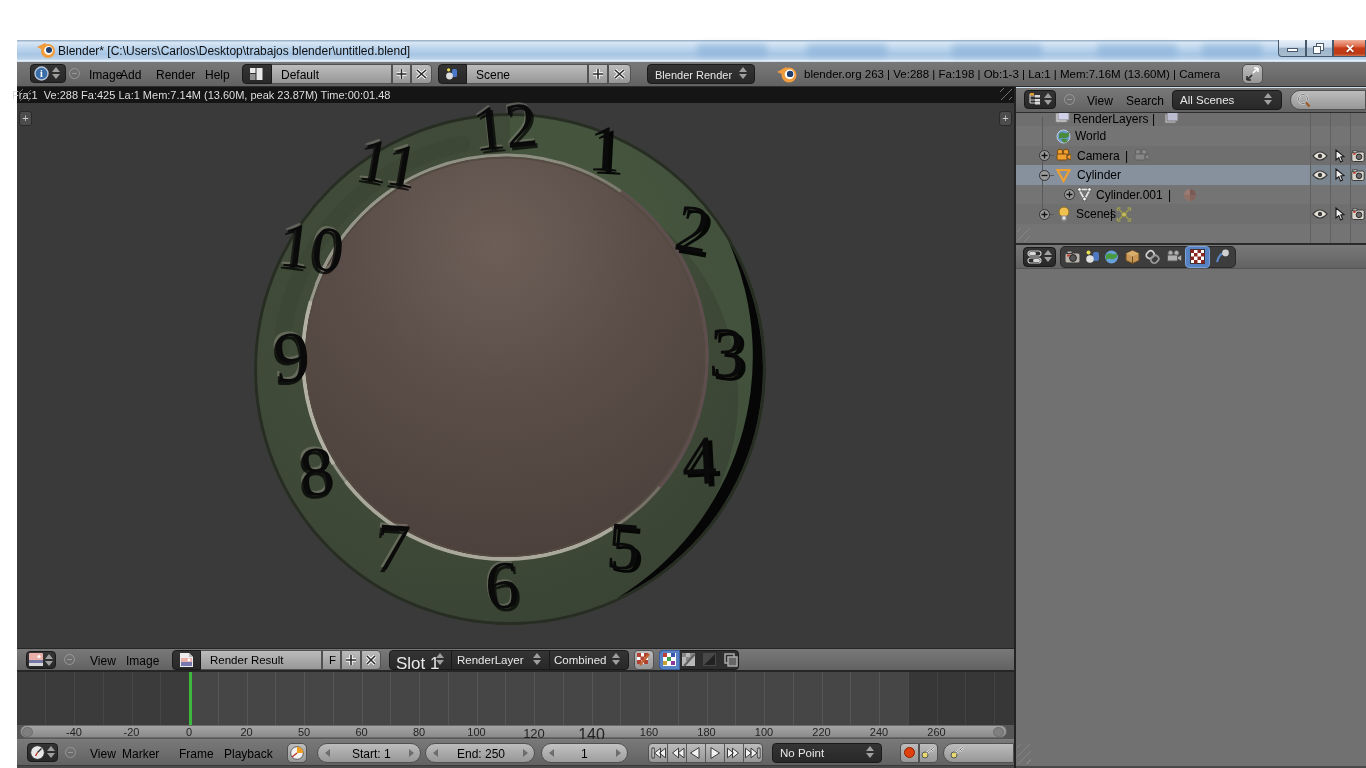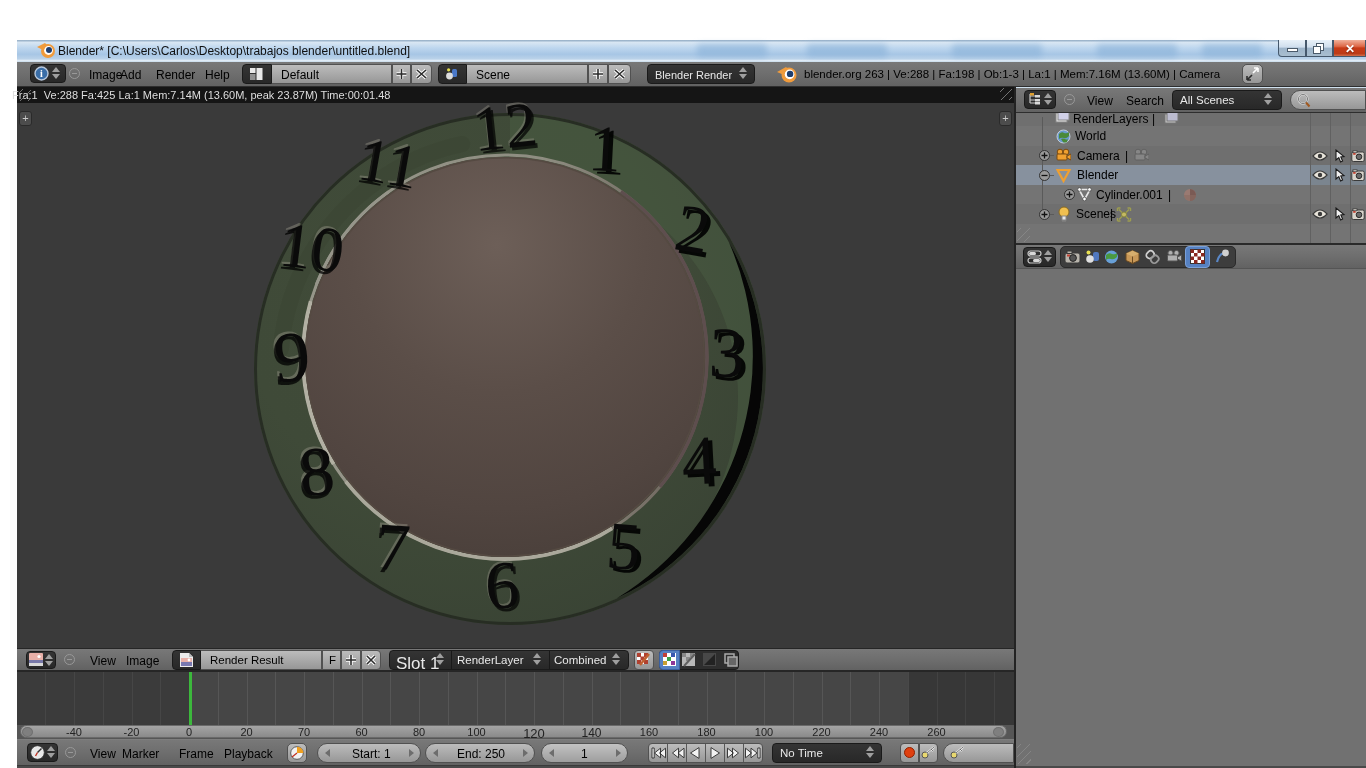--- a/index.html
+++ b/index.html
@@ -337,26 +337,26 @@
 
   <div class="abs" style="left:17px;top:725px;width:997px;height:14px;background:#565656"></div>
   <div class="abs" style="left:20px;top:725px;width:987px;height:13px;border-radius:7px;background:linear-gradient(180deg,#a5a5a5,#8a8a8a);border:1px solid #6a6a6a"></div>
   <div class="abs" style="left:22px;top:727px;width:11px;height:10px;border-radius:50%;background:#7f7f7f;border:1px solid #707070"></div>
   <div class="abs" style="left:993px;top:727px;width:11px;height:10px;border-radius:50%;background:#7f7f7f;border:1px solid #707070"></div>
   <div id="ticks">
       <div class="abs" style="left: 49px; top: 726px; width: 50px; text-align: center; font-size: 11px; color: rgb(34, 34, 34);">-40</div>
       <div class="abs" style="left: 106.5px; top: 726px; width: 50px; text-align: center; font-size: 11px; color: rgb(34, 34, 34);">-20</div>
       <div class="abs" style="left: 164px; top: 726px; width: 50px; text-align: center; font-size: 11px; color: rgb(34, 34, 34);">0</div>
       <div class="abs" style="left: 221.5px; top: 726px; width: 50px; text-align: center; font-size: 11px; color: rgb(34, 34, 34);">20</div>
-      <div class="abs" style="left: 279px; top: 726px; width: 50px; text-align: center; font-size: 11px; color: rgb(34, 34, 34);">70</div>
+      <div class="abs" style="left: 279px; top: 726px; width: 50px; text-align: center; font-size: 11px; color: rgb(34, 34, 34);">50</div>
       <div class="abs" style="left: 336.5px; top: 726px; width: 50px; text-align: center; font-size: 11px; color: rgb(34, 34, 34);">60</div>
       <div class="abs" style="left: 394px; top: 726px; width: 50px; text-align: center; font-size: 11px; color: rgb(34, 34, 34);">80</div>
       <div class="abs" style="left: 451.5px; top: 726px; width: 50px; text-align: center; font-size: 11px; color: rgb(34, 34, 34);">100</div>
       <div class="abs" style="left: 509px; top: 726px; width: 50px; text-align: center; font-size: 13px; color: rgb(34, 34, 34);">120</div>
-      <div class="abs" style="left: 566.5px; top: 726px; width: 50px; text-align: center; font-size: 12px; color: rgb(34, 34, 34);">140</div>
+      <div class="abs" style="left: 566.5px; top: 726px; width: 50px; text-align: center; font-size: 16px; color: rgb(34, 34, 34);">140</div>
       <div class="abs" style="left: 624px; top: 726px; width: 50px; text-align: center; font-size: 11px; color: rgb(34, 34, 34);">160</div>
       <div class="abs" style="left: 681.5px; top: 726px; width: 50px; text-align: center; font-size: 11px; color: rgb(34, 34, 34);">180</div>
       <div class="abs" style="left: 739px; top: 726px; width: 50px; text-align: center; font-size: 11px; color: rgb(34, 34, 34);">100</div>
       <div class="abs" style="left: 796.5px; top: 726px; width: 50px; text-align: center; font-size: 11px; color: rgb(34, 34, 34);">220</div>
       <div class="abs" style="left: 854px; top: 726px; width: 50px; text-align: center; font-size: 11px; color: rgb(34, 34, 34);">240</div>
       <div class="abs" style="left: 911.5px; top: 726px; width: 50px; text-align: center; font-size: 11px; color: rgb(34, 34, 34);">260</div>
     </div>
 </div>
 
 <div class="hdr" style="left:17px;top:739px;width:997px;height:27px;border-top:1px solid #7e7e7e;border-bottom:1px solid #3a3a3a"></div>
@@ -404,21 +404,21 @@
     <g fill="#f2f2f2" stroke="#2a2a2a" stroke-width="0.9">
       <path d="M4,5 h2.2 v10 H4 Z M12.5,5.2 L6.5,10 L12.5,14.8 Z M17.5,5.2 L11.5,10 L17.5,14.8 Z"></path>
       <path d="M30.5,5.2 L24.5,10 L30.5,14.8 Z M36,5.2 L30,10 L36,14.8 Z"></path>
       <path d="M51,4.6 L42.5,10 L51,15.4 Z"></path>
       <path d="M63,4.6 L71.5,10 L63,15.4 Z"></path>
       <path d="M79.5,5.2 L85.5,10 L79.5,14.8 Z M84.5,5.2 L90.5,10 L84.5,14.8 Z"></path>
       <path d="M97.5,5.2 L103.5,10 L97.5,14.8 Z M103,5.2 L109,10 L103,14.8 Z M109.8,5 h2.2 v10 h-2.2 Z"></path>
     </g>
   </svg>
   <div class="dark" style="left:772px;top:743px;width:110px;height:20px"></div>
-  <div class="wtext" style="left:780px;top:747px;font-size:11.5px">No Time</div>
+  <div class="wtext" style="left:780px;top:747px;font-size:11.5px">No Point</div>
   <div class="spin up" style="left:866px;top:746px"></div>
   <div class="spin dn" style="left:866px;top:753px"></div>
   <div class="light" style="left:900px;top:743px;width:19px;height:20px;border-radius:4px 0 0 4px">
       <div style="position:absolute;left:3px;top:3px;width:11px;height:11px;border-radius:50%;background:#e04010;border:1px solid #902000"></div>
     </div>
   <div class="light" style="left:919px;top:743px;width:19px;height:20px;border-radius:0 4px 4px 0">
     <svg width="17" height="18" viewBox="0 0 17 18">
         <circle cx="5" cy="11" r="3" fill="#e8d870" stroke="#555"></circle>
         <path d="M7,9 L14,3 M11,5 l2,2" stroke="#f0f0f0" stroke-width="2"></path>
         <path d="M7,9 L14,3 M11,5 l2,2" stroke="#555" stroke-width="0.8"></path>
@@ -490,21 +490,21 @@
         <rect x="2" y="6" width="10" height="6" rx="1" fill="#999" stroke="#555"></rect>
         <path d="M12,8 l4,-2 v6 l-4,-2 Z" fill="#999" stroke="#555"></path>
       </svg>
       <svg class="abs" style="left:1038.5px;top:169.5px" width="11" height="11" viewBox="0 0 11 11">
         <circle cx="5.5" cy="5.5" r="5" fill="#9a9a9a" stroke="#333" stroke-width="1"></circle>
         <path d="M2.5,5.5 h6" stroke="#111" stroke-width="1.3"></path>
       </svg>
       <svg class="abs" style="left:1056px;top:168px" width="15" height="15" viewBox="0 0 15 15">
         <path d="M1.5,2 h12 l-6,11 Z" fill="none" stroke="#f0a030" stroke-width="2.2"></path>
       </svg>
-      <div class="abs" style="left:1077px;top:168px;font-size:12px;color:#000">Blender</div>
+      <div class="abs" style="left:1077px;top:168px;font-size:12px;color:#000">Cylinder</div>
       <svg class="abs" style="left:1063.5px;top:189px" width="11" height="11" viewBox="0 0 11 11">
         <circle cx="5.5" cy="5.5" r="5" fill="#9a9a9a" stroke="#333" stroke-width="1"></circle>
         <path d="M2.5,5.5 h6 M5.5,2.5 v6" stroke="#111" stroke-width="1.3"></path>
       </svg>
       <svg class="abs" style="left:1077px;top:187px" width="15" height="15" viewBox="0 0 15 15">
         <path d="M2,2.5 h11 l-5.5,10 Z" fill="none" stroke="#e8e8e8" stroke-width="1.6"></path>
         <circle cx="2.5" cy="2.5" r="1.8" fill="#fff" stroke="#444" stroke-width="0.7"></circle>
         <circle cx="12.5" cy="2.5" r="1.8" fill="#fff" stroke="#444" stroke-width="0.7"></circle>
         <circle cx="7.5" cy="12" r="1.8" fill="#fff" stroke="#444" stroke-width="0.7"></circle>
       </svg>

